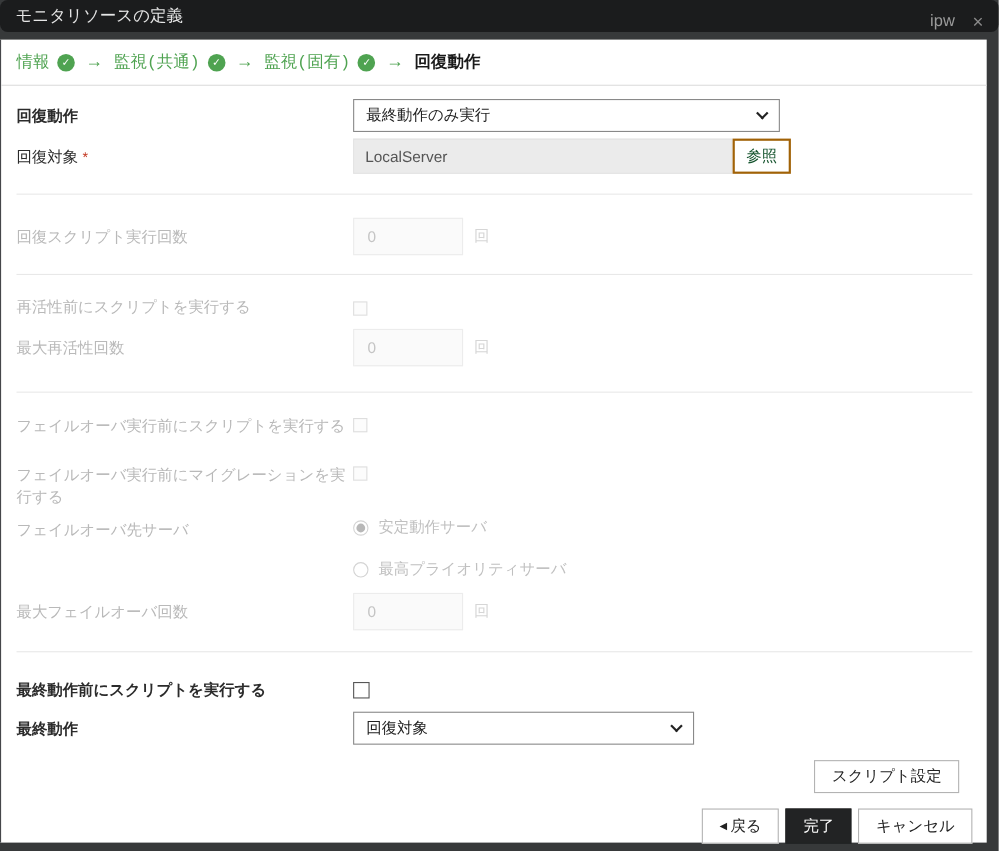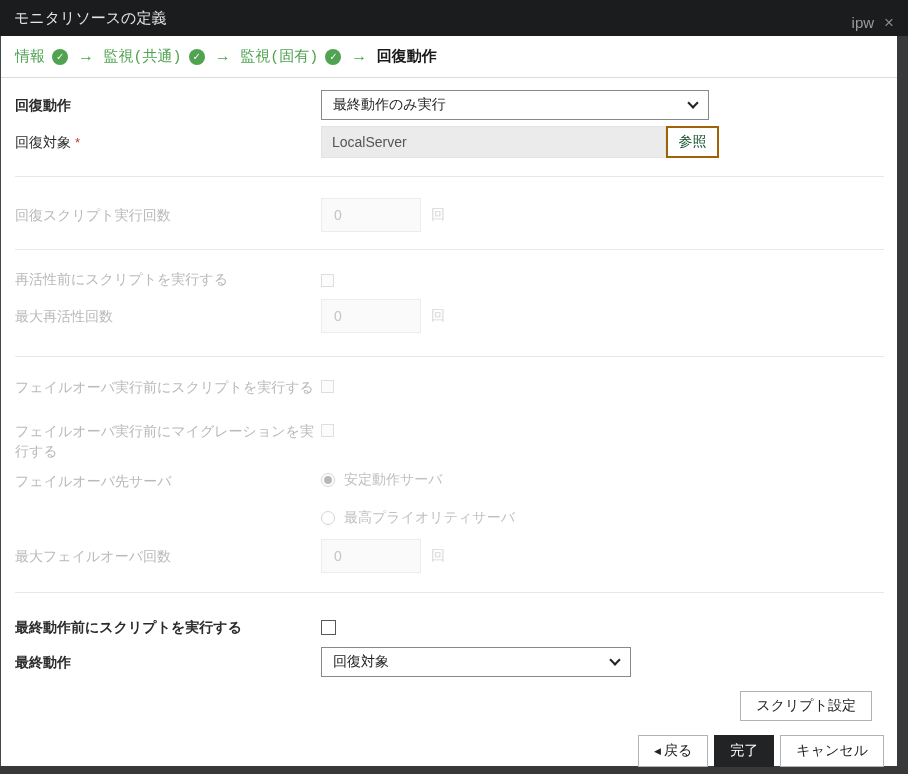--- a/index.html
+++ b/index.html
@@ -1,23 +1,23 @@
 <!DOCTYPE html>
 <html><head>
 <meta charset="utf-8">
 <style>
   * { margin:0; padding:0; box-sizing:border-box; }
   html,body { width:908px; height:774px; font-family:"Liberation Sans","DejaVu Sans",sans-serif; }
   .stage { position:relative; width:908px; height:774px; background:#37393a; overflow:hidden; }
 
   
-  .titlebar { position:absolute; left:0; top:0; width:908px; height:36px; background:#1b1c1d;
-    display:flex; align-items:center; justify-content:space-between; padding:0 14px; }
+  .titlebar { position:absolute; left:0; top:0; width:908px; height:29px; background:#1b1c1d;
+    display:flex; align-items:center; justify-content:space-between; padding:0 14px;border-radius:7px; }
   .titlebar .title { color:#e6e6e6; font-size:15px; }
-  .titlebar .right { display:flex; gap:10px;margin-top:9px; }
+  .titlebar .right { display:flex; gap:16px;margin-top:9px; }
   .titlebar .badge { color:#9b9b9b; font-size:15px; }
   .titlebar .close { color:#8a8a8a; font-size:17px; cursor:pointer; line-height:1; }
 
   
   .dialog { position:absolute; left:0; top:36px; width:897px; height:730px; background:#ffffff;
     border-left:1px solid #45474a; }
 
   
   .crumbs { height:42px; display:flex; align-items:center; padding:0 14px; border-bottom:1px solid #dcdcdc;font-family:Liberation Mono, monospace; }
   .step { color:#4fa351; font-size:15px; }

